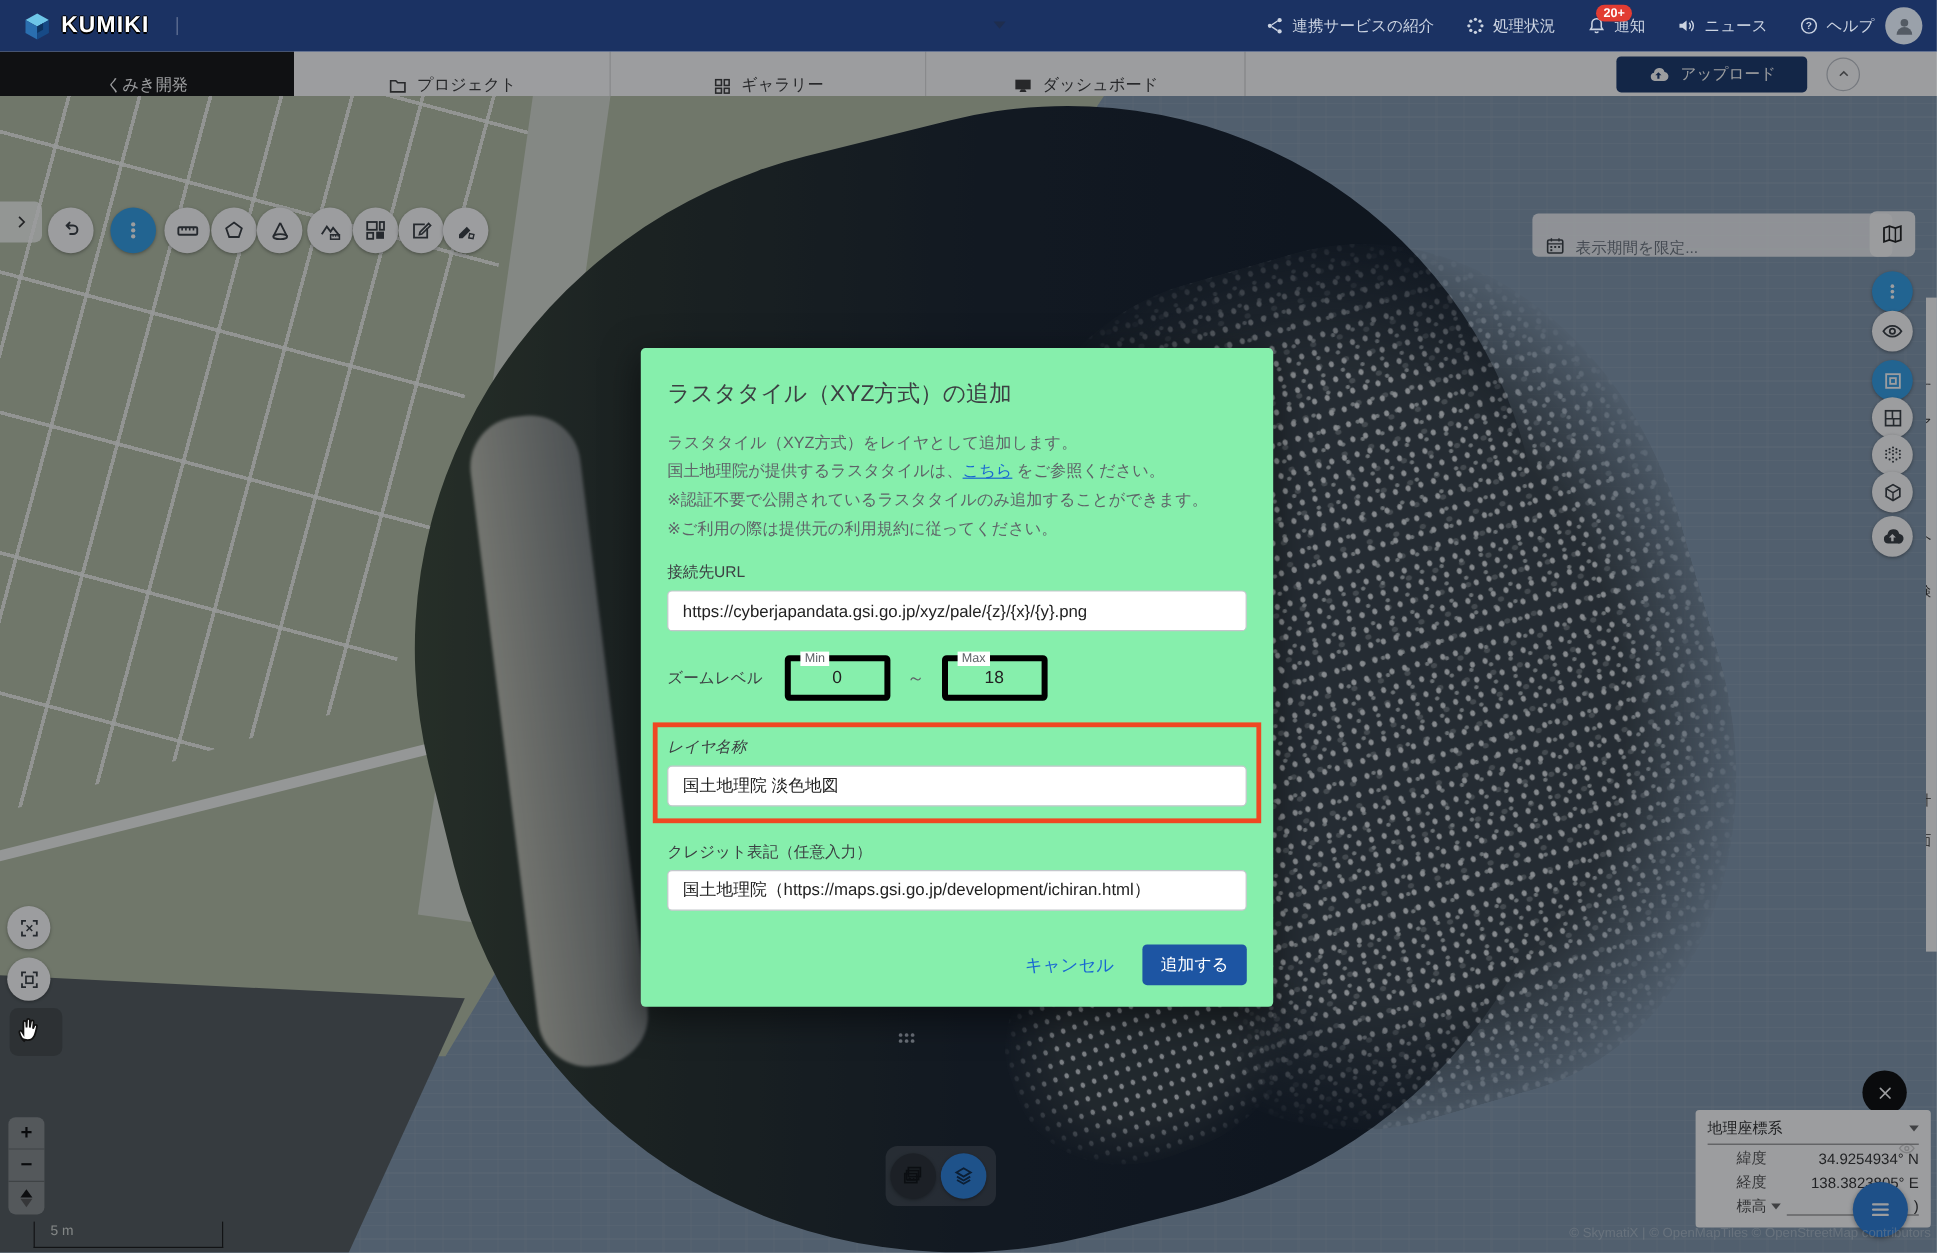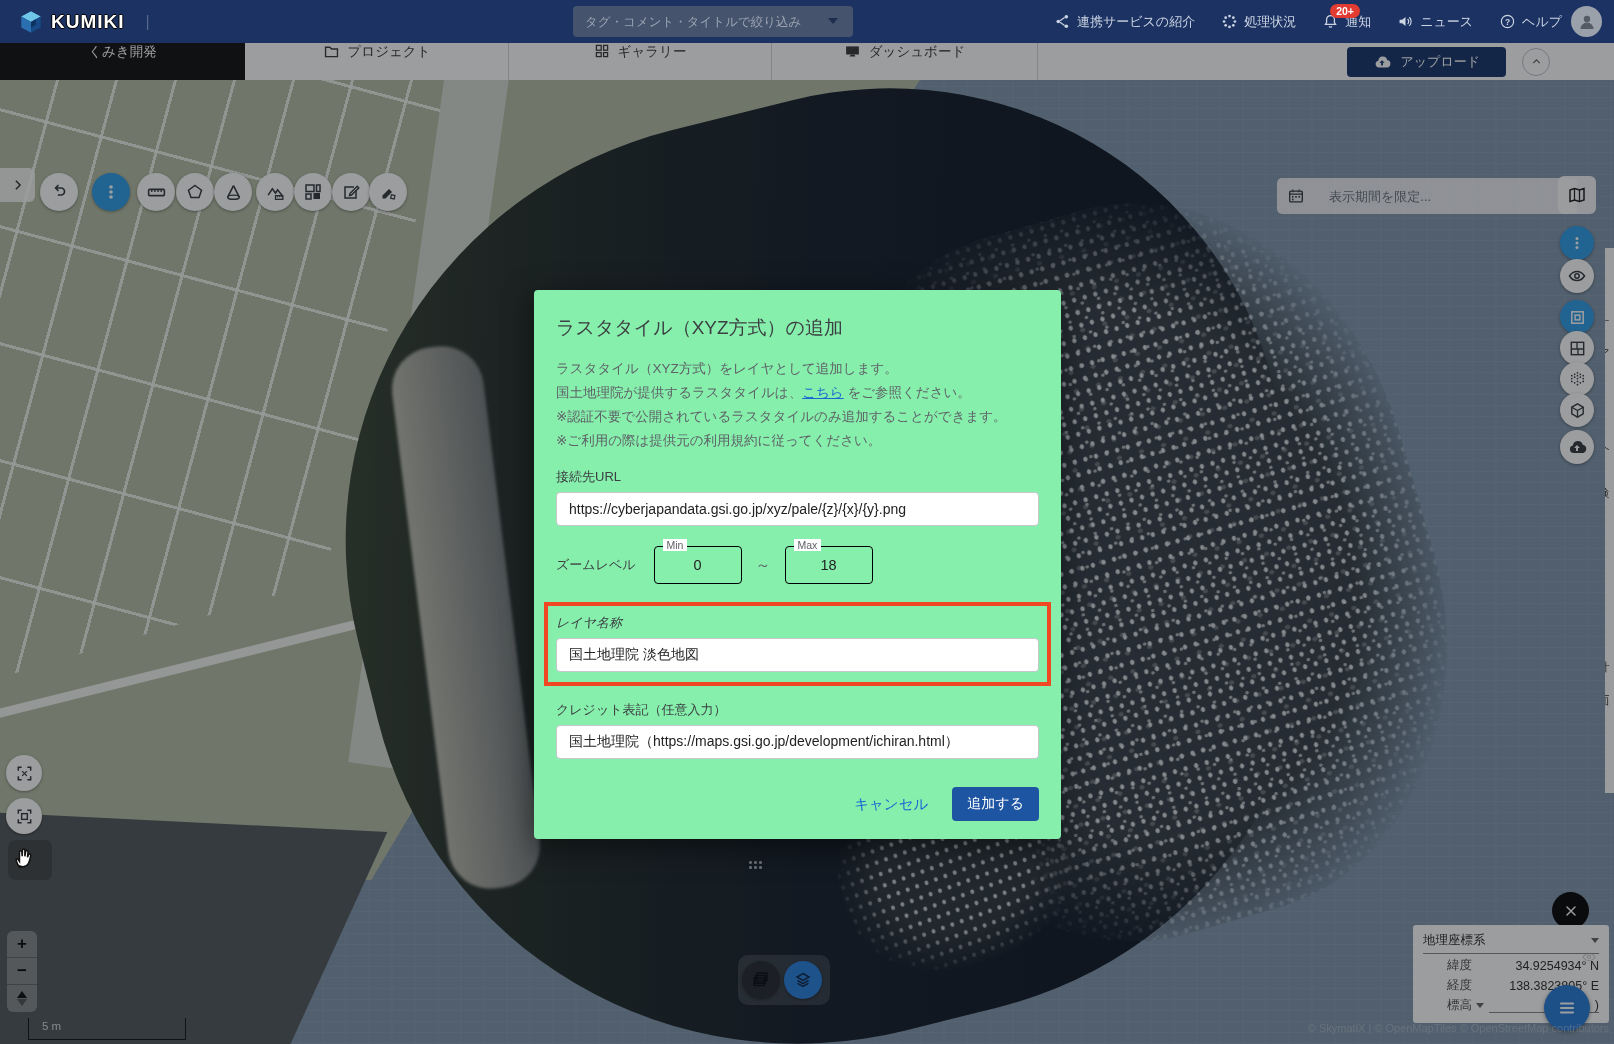--- a/index.html
+++ b/index.html
@@ -27,21 +27,21 @@
     font-size:13px; position:relative; cursor:pointer; }
   .badge { position:absolute; top:-9px; left:8px; background:#e23c32; color:#fff;
     font-size:10.5px; font-weight:bold; border-radius:9px; padding:1px 6px; }
   .avatar { position:absolute; right:12px; top:6px; width:31px; height:31px;
     border-radius:50%; background:#9aa1aa; display:flex; align-items:center;
     justify-content:center; }
 
   
   .tabbar { position:absolute; top:43px; left:0; width:1614px; height:37px;
     background:#ffffff; display:flex; z-index:10; }
-  .tab { height:37px; display:flex; align-items:flex-start; justify-content:center;
+  .tab { height:37px; display:flex; align-items:flex-end; justify-content:center;
     gap:8px; font-size:13.5px; color:#3d3d3d; border-right:1px solid #d8d8d8;
     background:#fff; }
   .tab.active { background:#161616; color:#fff; border-right:none; }
   .tab-rest { flex:1; display:flex; align-items:center; justify-content:flex-end;
     padding-right:64px; gap:16px; }
   .upload-btn { background:#1c3a6d; color:#fff; font-size:13px; border:none;
     border-radius:4px; height:30px; padding:0 26px; display:flex; align-items:center;
     gap:9px; }
   .chev-btn { width:28px; height:28px; border-radius:50%; background:#fff;
     border:1px solid #bfc3c9; display:flex; align-items:center; justify-content:center; }
@@ -97,21 +97,21 @@
     justify-content:center; color:#3a3f44; }
   .circ.blue { background:#35a0e8; color:#ffffff; }
   .c38 { width:38px; height:38px; }
   .c34 { width:34px; height:34px; }
   .collapse-btn { position:absolute; left:0; top:88px; width:35px; height:34px;
     background:rgba(255,255,255,0.8); border-radius:0 6px 6px 0; display:flex;
     align-items:center; justify-content:center; color:#333; }
 
   .date-filter { position:absolute; left:1277px; top:98px; width:300px; height:36px;
     background:rgba(255,255,255,0.82); border-radius:5px; display:flex;
-    align-items:center; gap:24px; padding:0 10px; color:#3a3f44; }
+    align-items:flex-end; gap:8px; padding:0 10px; color:#3a3f44; }
   .date-filter input { border:none; background:transparent; font-size:13px;
     color:#444; width:200px; }
   .date-filter input::placeholder { color:#6f7680; }
   .mapbook-btn { position:absolute; left:1558px; top:96px; width:38px; height:38px;
     background:rgba(255,255,255,0.9); border-radius:6px; display:flex;
     align-items:center; justify-content:center; color:#222; }
 
   .edge-strip { position:absolute; left:1605px; top:168px; width:9px; height:545px;
     background:#fdfdfd; overflow:hidden; }
   .edge-frag { position:absolute; left:-7px; font-size:11.5px; color:#333; }
@@ -169,21 +169,21 @@
     padding:25px 22px 18px 22px; }
   .m-title { font-size:19px; font-weight:500; color:#3c4043; margin-bottom:16px; }
   .m-desc { font-size:13.5px; color:#5f6368; line-height:1.78; }
   .m-link { color:#1967d2; text-decoration:underline; cursor:pointer; }
   .m-label { font-size:13px; color:#3c4043; margin:15px 0 6px; }
   .m-input { width:100%; height:34px; border:1px solid #c4c7cc; border-radius:4px;
     padding:0 12px; font-size:14px; color:#222;
     font-family:"Liberation Sans","DejaVu Sans",sans-serif; }
   .zoom-row { display:flex; align-items:center; gap:14px; margin-top:20px; }
   .zl-label { font-size:13px; color:#3c4043; margin-right:4px; }
-  .mm-box { position:relative; width:88px; height:38px; border:1px solid #000000;
+  .mm-box { position:relative; width:88px; height:38px; border:5px solid #000000;
     border-radius:4px; }
   .mm-box legend { position:absolute; top:-8px; left:8px; background:#fff;
     padding:0 4px; font-size:10.5px; color:#5f6368; }
   .mm-box input { width:100%; height:100%; border:none; background:transparent;
     text-align:center; font-size:14.5px; color:#222;
     font-family:"Liberation Sans","DejaVu Sans",sans-serif; }
   .tilde { font-size:15px; color:#5f6368; }
   .red-box { border:4px solid #ef4823; margin:18px -12px 0 -12px;
     padding:4px 8px 10px 8px; }
   .red-box .m-label { margin-top:4px;font-style:italic; }
@@ -495,21 +495,20 @@
   <div class="brand">
     <svg width="26" height="26" viewBox="0 0 24 24">
       <polygon points="12,2 21,7 12,12 3,7" fill="#6ec6e8"></polygon>
       <polygon points="3,7 12,12 12,22 3,17" fill="#2a6fb0"></polygon>
       <polygon points="21,7 12,12 12,22 21,17" fill="#174a86"></polygon>
       <polygon points="12,12 16.5,9.5 16.5,14.5 12,17" fill="#0d3461"></polygon>
     </svg>
     <span class="brand-text">KUMIKI</span>
     <span class="nav-sep">|</span>
   </div>
-  <input class="nav-search" placeholder="タグ・コメント・タイトルで絞り込み" style="">
   <i class="nav-search-caret"></i>
   <div class="nav-menu">
     <div class="nav-item">
       <svg width="17" height="17" viewBox="0 0 20 20">
           <g fill="#ccd4e2">
             <circle cx="14.5" cy="4.5" r="2.1"></circle>
             <circle cx="5" cy="10" r="2.1"></circle>
             <circle cx="14.5" cy="15.5" r="2.1"></circle>
           </g>
           <path d="M7 9l5.5-3.7M7 11l5.5 3.7" stroke="#ccd4e2" stroke-width="1.4"></path>

